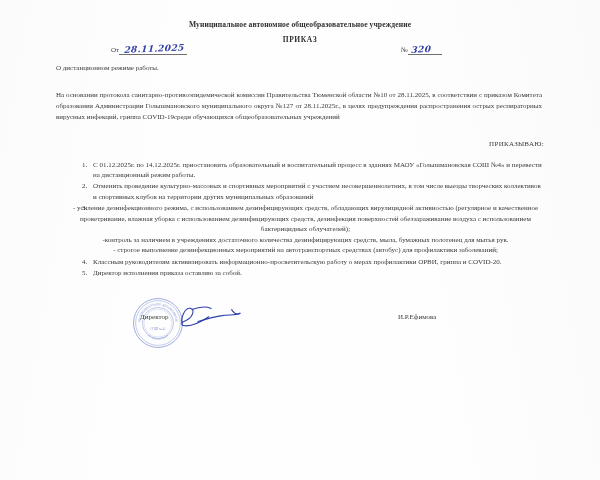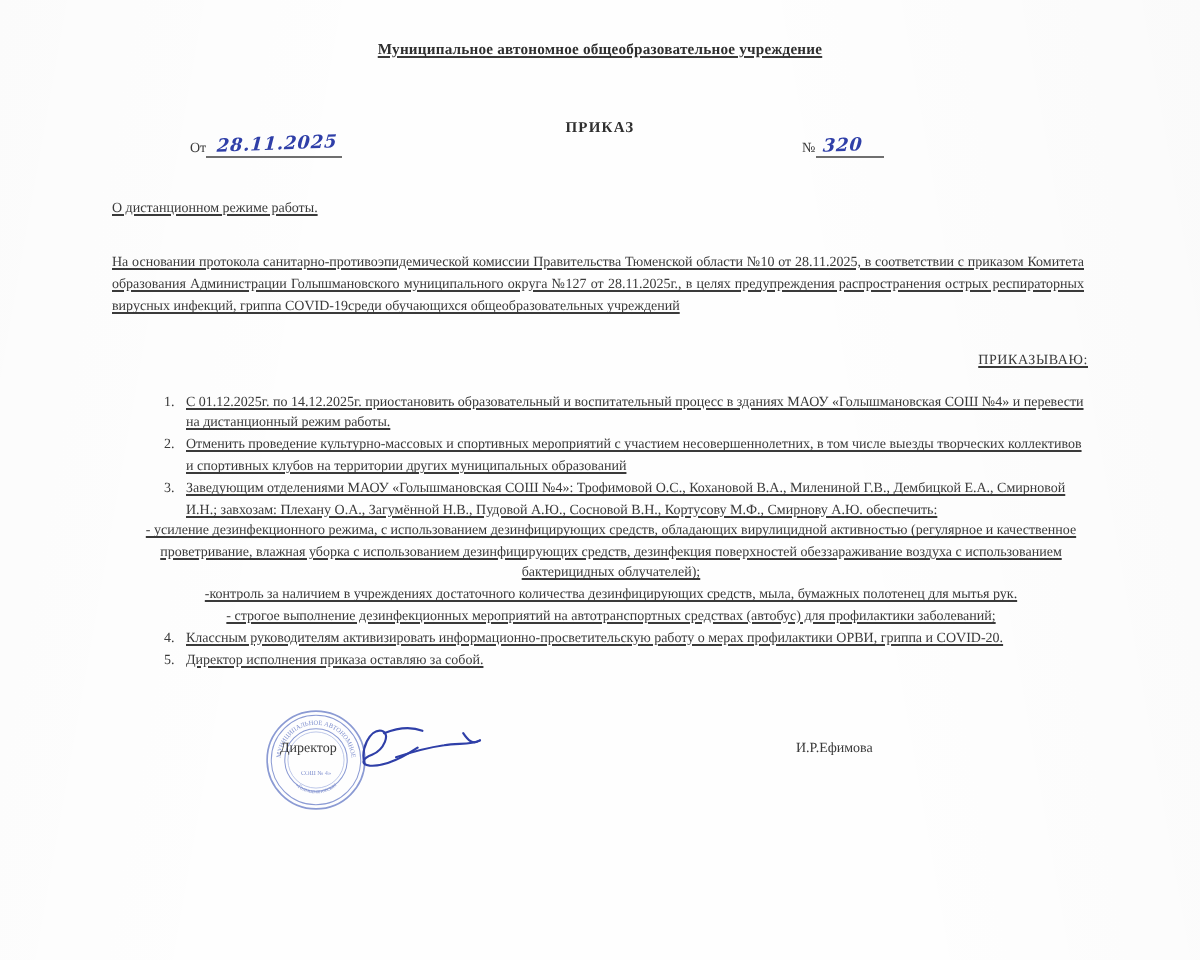--- a/index.html
+++ b/index.html
@@ -22,54 +22,53 @@
     position:absolute;inset:0;
     background:
       linear-gradient(100deg, rgba(0,0,0,0.012) 0%, rgba(0,0,0,0) 30%),
       linear-gradient(260deg, rgba(0,0,0,0.015) 0%, rgba(0,0,0,0) 35%);
     pointer-events:none;
   }
   .content{
     position:absolute;
     left:56px;top:0;
     width:488px;
-    text-decoration:underline;
   }
 
   
   .org-header{
     text-align:center;
     font-weight:bold;
     font-size:7.6px;
     line-height:11.5px;
     letter-spacing:0.1px;
     color:#2f2f2f;
     margin-top:19px;
   }
   .org-header div{white-space:nowrap;}
 
   
   .order-row{
     position:relative;
     height:28px;
-    margin-top:28px;
+    margin-top:4px;
   }
   .order-title{
     position:absolute;
     left:0;right:0;
     top:0;
     text-align:center;
     font-weight:bold;
     font-size:7.5px;
     letter-spacing:0.6px;
     color:#2f2f2f;
   }
   .date-group{
     position:absolute;
-    left:39px;
+    left:55px;
     top:10px;
     display:flex;
     align-items:flex-end;
     font-size:7px;
   }
   .num-group{
     position:absolute;
     left:345px;
     top:10px;
     display:flex;
@@ -90,21 +89,20 @@
     white-space:nowrap;
   }
   .date-group .hand{position:relative;left:2px;}
   .underline-box{position:relative;display:flex;align-items:flex-end;}
   .underline-box .underline{
     position:absolute;left:0;bottom:0;height:1px;background:#6f6f6f;
   }
 
   
   .subject{
-    margin-top:12px;
     font-size:7px;
     line-height:10px;
   }
   .intro{
     margin-top:17px;
     font-size:7px;
     line-height:11.4px;
     text-align:justify;
     text-justify:inter-word;
     padding-right:2px;
@@ -201,21 +199,20 @@
     <div class="subject">О дистанционном режиме работы.</div>
 
     <div class="intro">На основании протокола санитарно-противоэпидемической комиссии Правительства Тюменской области №10 от 28.11.2025, в соответствии с приказом Комитета образования Администрации Голышмановского муниципального округа №127 от 28.11.2025г., в целях предупреждения распространения острых респираторных вирусных инфекций, гриппа COVID-19среди обучающихся общеобразовательных учреждений</div>
 
     <div class="orders-label">ПРИКАЗЫВАЮ:</div>
 
     <ol class="items">
       <li>С 01.12.2025г. по 14.12.2025г. приостановить образовательный и воспитательный процесс в зданиях МАОУ «Голышмановская СОШ №4» и перевести на дистанционный режим работы.</li>
       <li>Отменить проведение культурно-массовых и спортивных мероприятий с участием несовершеннолетних, в том числе выезды творческих коллективов и спортивных клубов на территории других муниципальных образований</li>
       <li>
-        <span>Заведующим отделениями МАОУ «Голышмановская СОШ №4»: Трофимовой О.С., Кохановой В.А., Милениной Г.В., Дембицкой Е.А., Смирновой И.Н.; завхозам: Плехану О.А., Загумённой Н.В., Пудовой А.Ю., Сосновой В.Н., Кортусову М.Ф., Смирнову А.Ю. обеспечить:</span>
         <span class="sub">
           <span class="sub-line">- усиление дезинфекционного режима, с использованием дезинфицирующих средств, обладающих вирулицидной активностью (регулярное и качественное проветривание, влажная уборка с использованием дезинфицирующих средств, дезинфекция поверхностей обеззараживание воздуха с использованием бактерицидных облучателей);</span>
           <span class="sub-line">-контроль за наличием в учреждениях достаточного количества дезинфицирующих средств, мыла, бумажных полотенец для мытья рук.</span>
           <span class="sub-line">- строгое выполнение дезинфекционных мероприятий на автотранспортных средствах (автобус) для профилактики заболеваний;</span>
         </span>
       </li>
       <li>Классным руководителям активизировать информационно-просветительскую работу о мерах профилактики ОРВИ, гриппа и COVID-20.</li>
       <li>Директор исполнения приказа оставляю за собой.</li>
     </ol>
 

